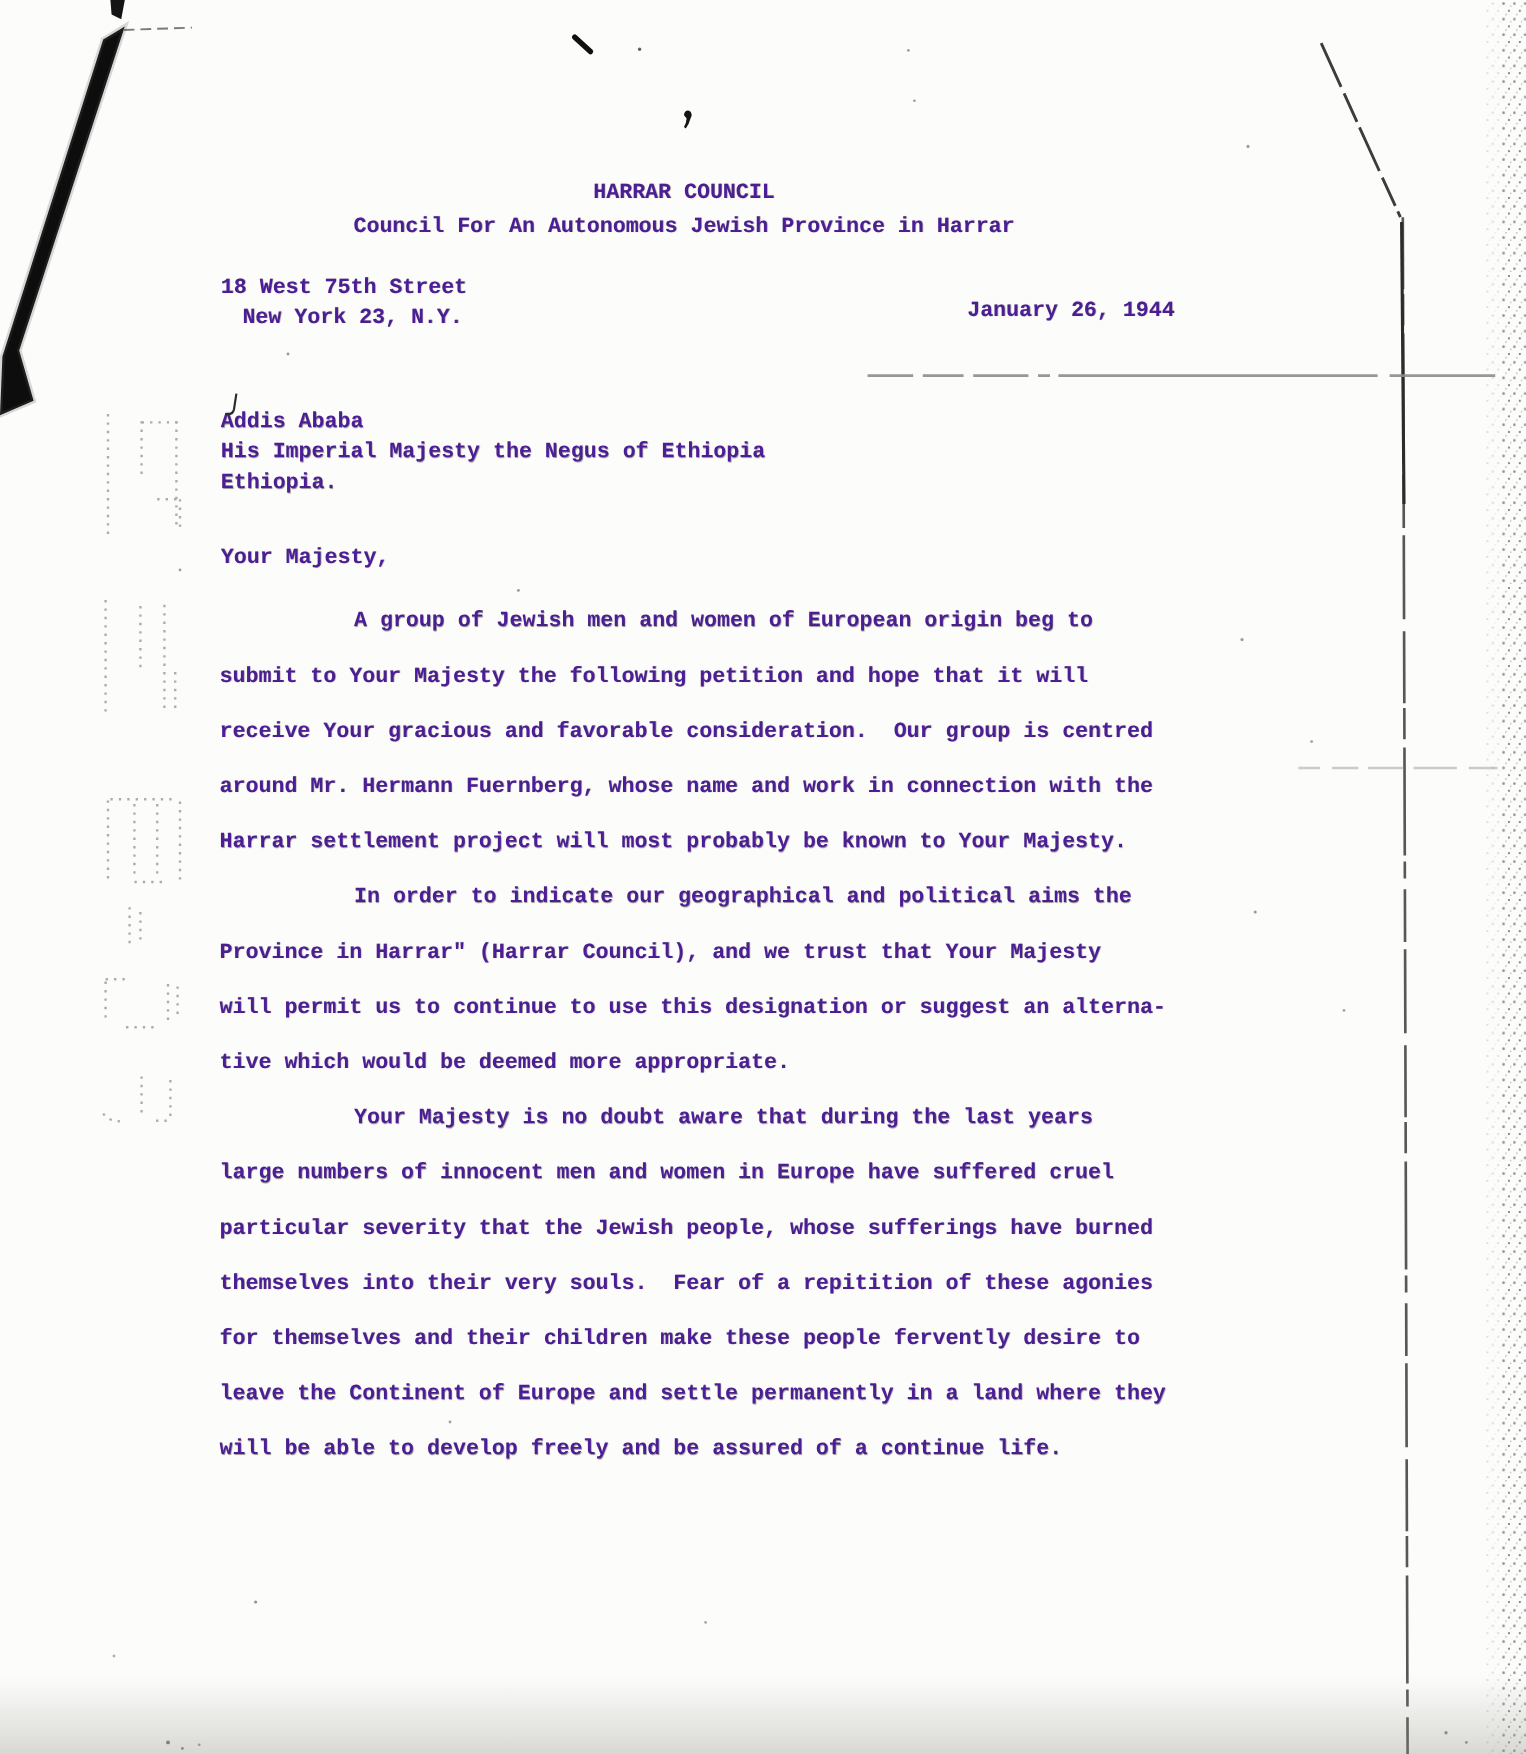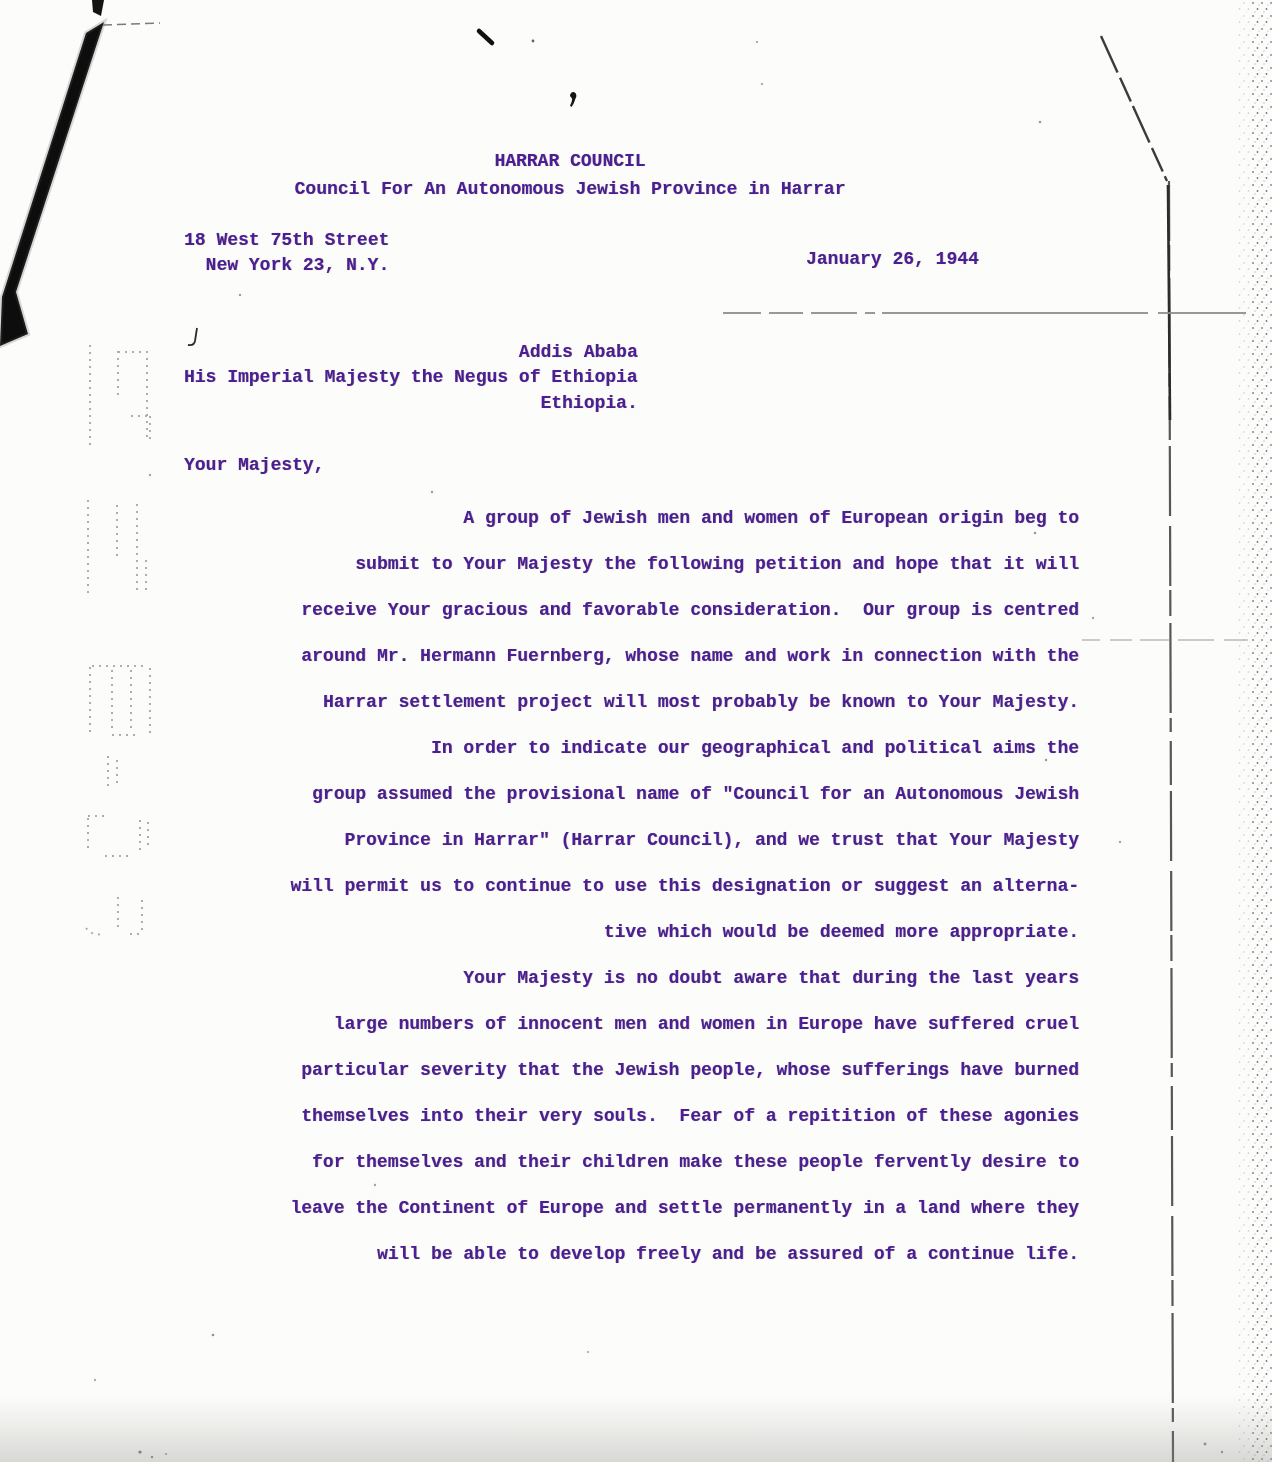--- a/index.html
+++ b/index.html
@@ -9,30 +9,30 @@
     background:#fcfcfa;
     overflow:hidden;
     font-family:"Liberation Mono","DejaVu Sans Mono",monospace;
     font-weight:700;
     color:#4c1d95;
     font-size:18px;
   }
   .abs { position:absolute; }
   .ink { text-shadow: 0.5px 0.3px 0.7px rgba(30,30,30,0.45); }
   .center { text-align:center; }
-  .tline { white-space:pre;text-align:right; }
+  .tline { white-space:pre; }
   .header-block { left:183px; width:774px; }
   .org-name   { top:151px; }
   .org-sub    { top:179px; }
   .sender     { left:184px; top:228px; line-height:25.3px; }
   .sender .tline + .tline { padding-left:18px; }
   .date-line  { left:806px; top:249px; }
   .recipient  { left:184px; top:340px; line-height:25.3px; }
   .salutation { left:184px; top:455px; }
-  .letter-body { left:183px; top:495px; width:860px; line-height:46px;margin-left:36px; }
+  .letter-body { left:183px; top:495px; width:860px; line-height:46px; }
   .para .tline:first-child { text-indent:112px; }
   .artifacts { left:0; top:0; pointer-events:none; z-index:3; }
   .textlayer { z-index:2; }
 </style>
 </head>
 <body>
 
 <div class="page">
 
   <div class="abs textlayer header-block org-name center ink">HARRAR COUNCIL</div>
@@ -57,21 +57,20 @@
   <div class="abs textlayer letter-body ink">
     <div class="para">
         <div class="tline">A group of Jewish men and women of European origin beg to</div>
         <div class="tline">submit to Your Majesty the following petition and hope that it will</div>
         <div class="tline">receive Your gracious and favorable consideration.  Our group is centred</div>
         <div class="tline">around Mr. Hermann Fuernberg, whose name and work in connection with the</div>
         <div class="tline">Harrar settlement project will most probably be known to Your Majesty.</div>
       </div>
     <div class="para">
         <div class="tline">In order to indicate our geographical and political aims the</div>
-        <div class="tline">group assumed the provisional name of "Council for an Autonomous Jewish</div>
         <div class="tline">Province in Harrar" (Harrar Council), and we trust that Your Majesty</div>
         <div class="tline">will permit us to continue to use this designation or suggest an alterna-</div>
         <div class="tline">tive which would be deemed more appropriate.</div>
       </div>
     <div class="para">
         <div class="tline">Your Majesty is no doubt aware that during the last years</div>
         <div class="tline">large numbers of innocent men and women in Europe have suffered cruel</div>
         <div class="tline">particular severity that the Jewish people, whose sufferings have burned</div>
         <div class="tline">themselves into their very souls.  Fear of a repitition of these agonies</div>
         <div class="tline">for themselves and their children make these people fervently desire to</div>

